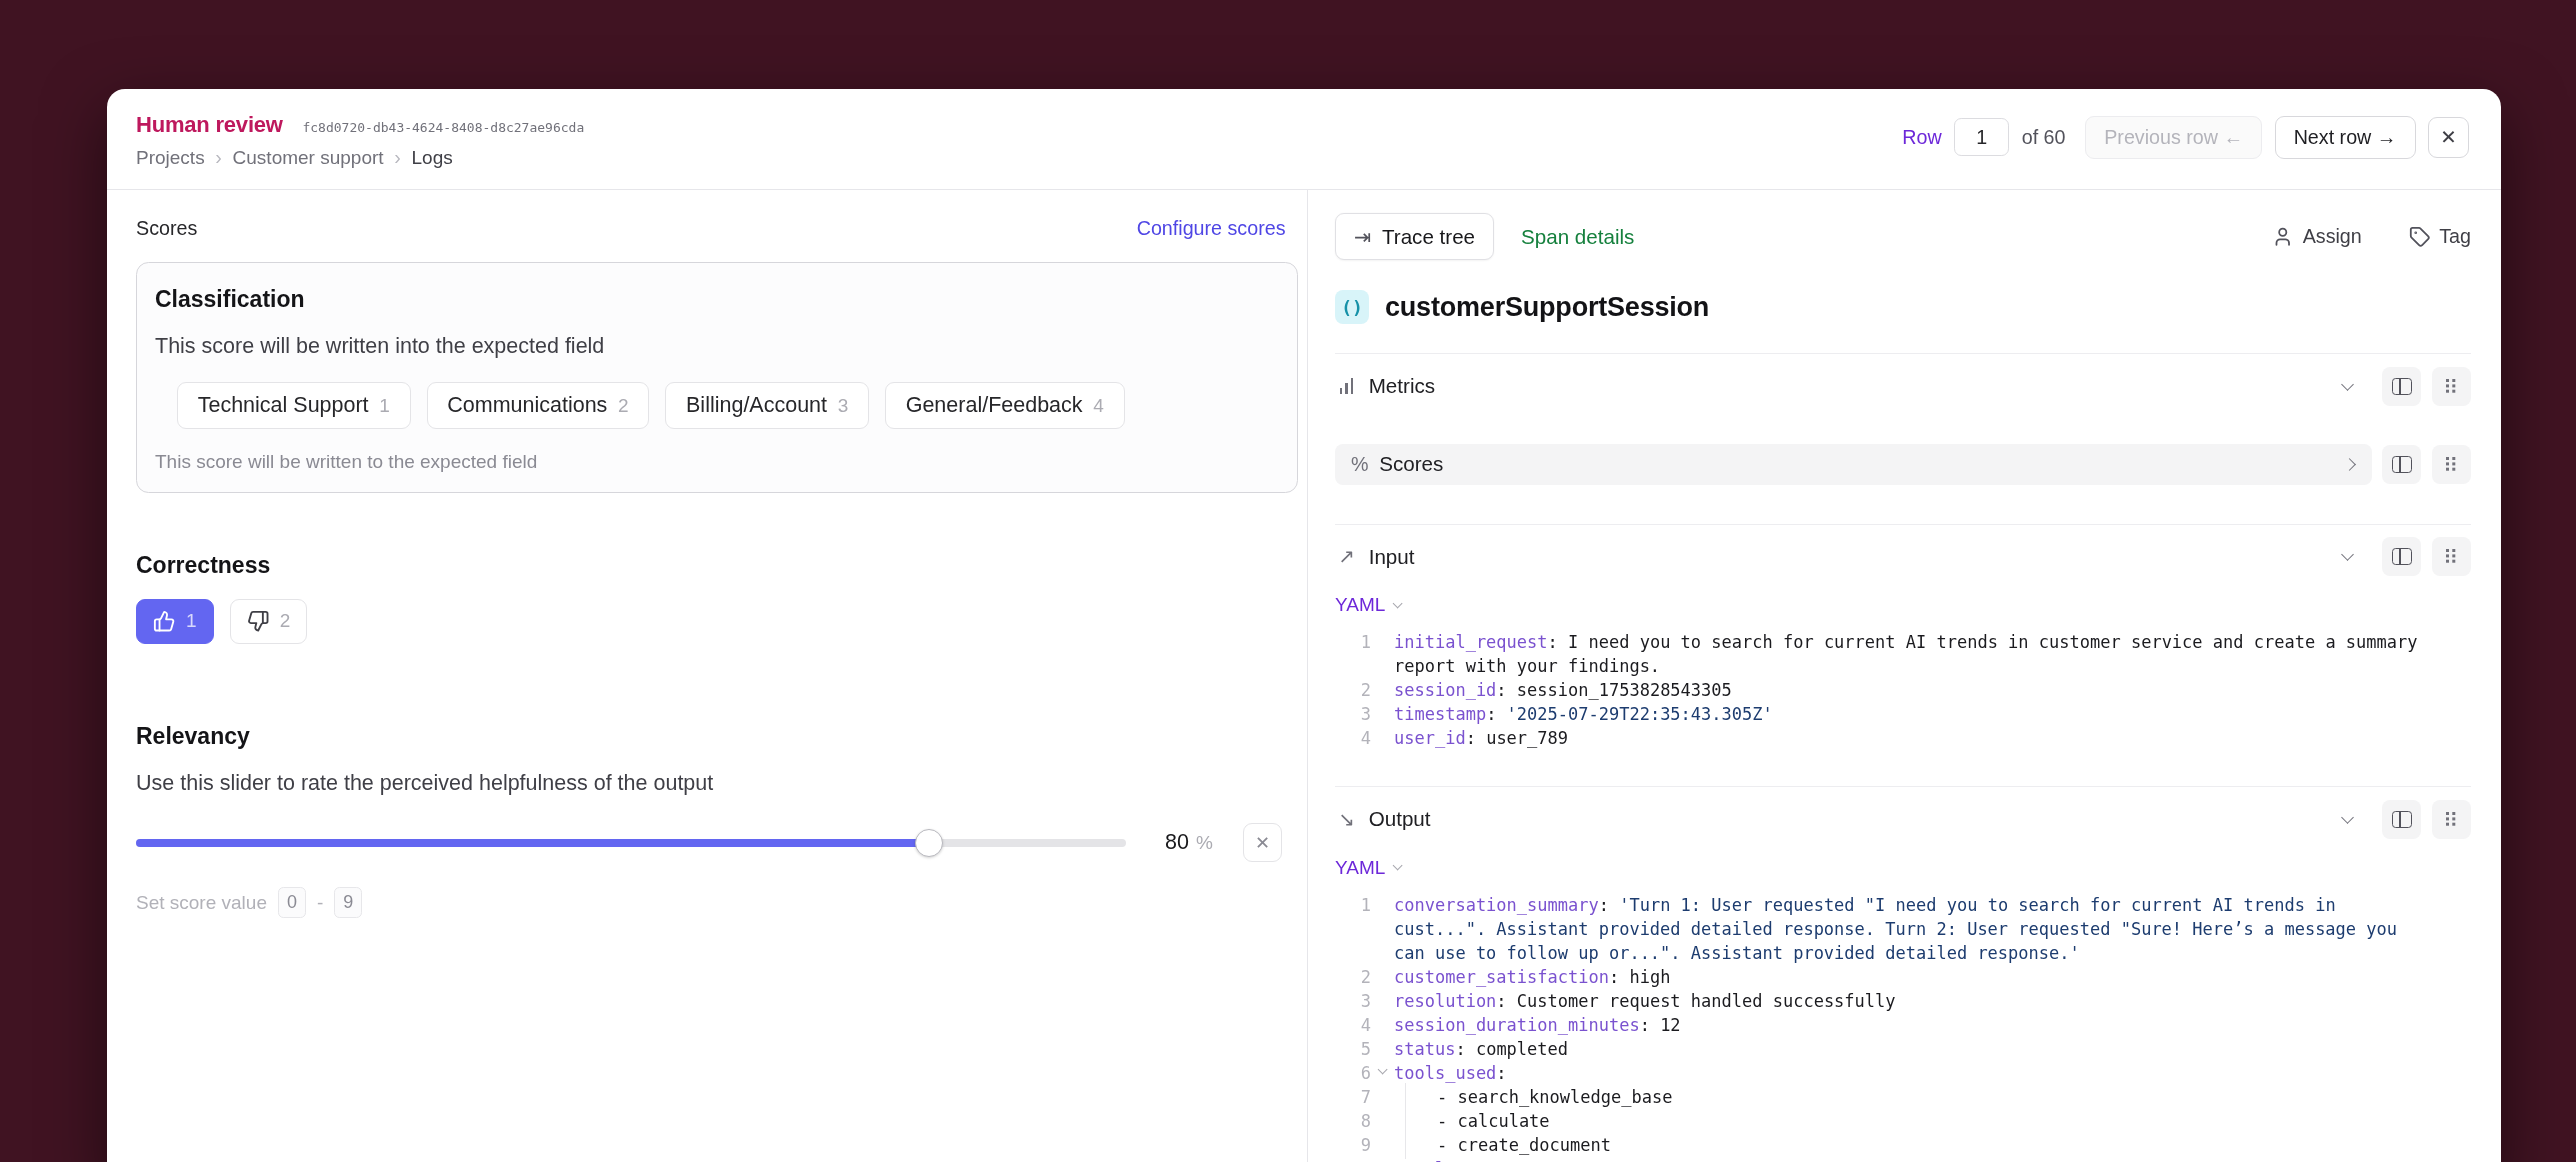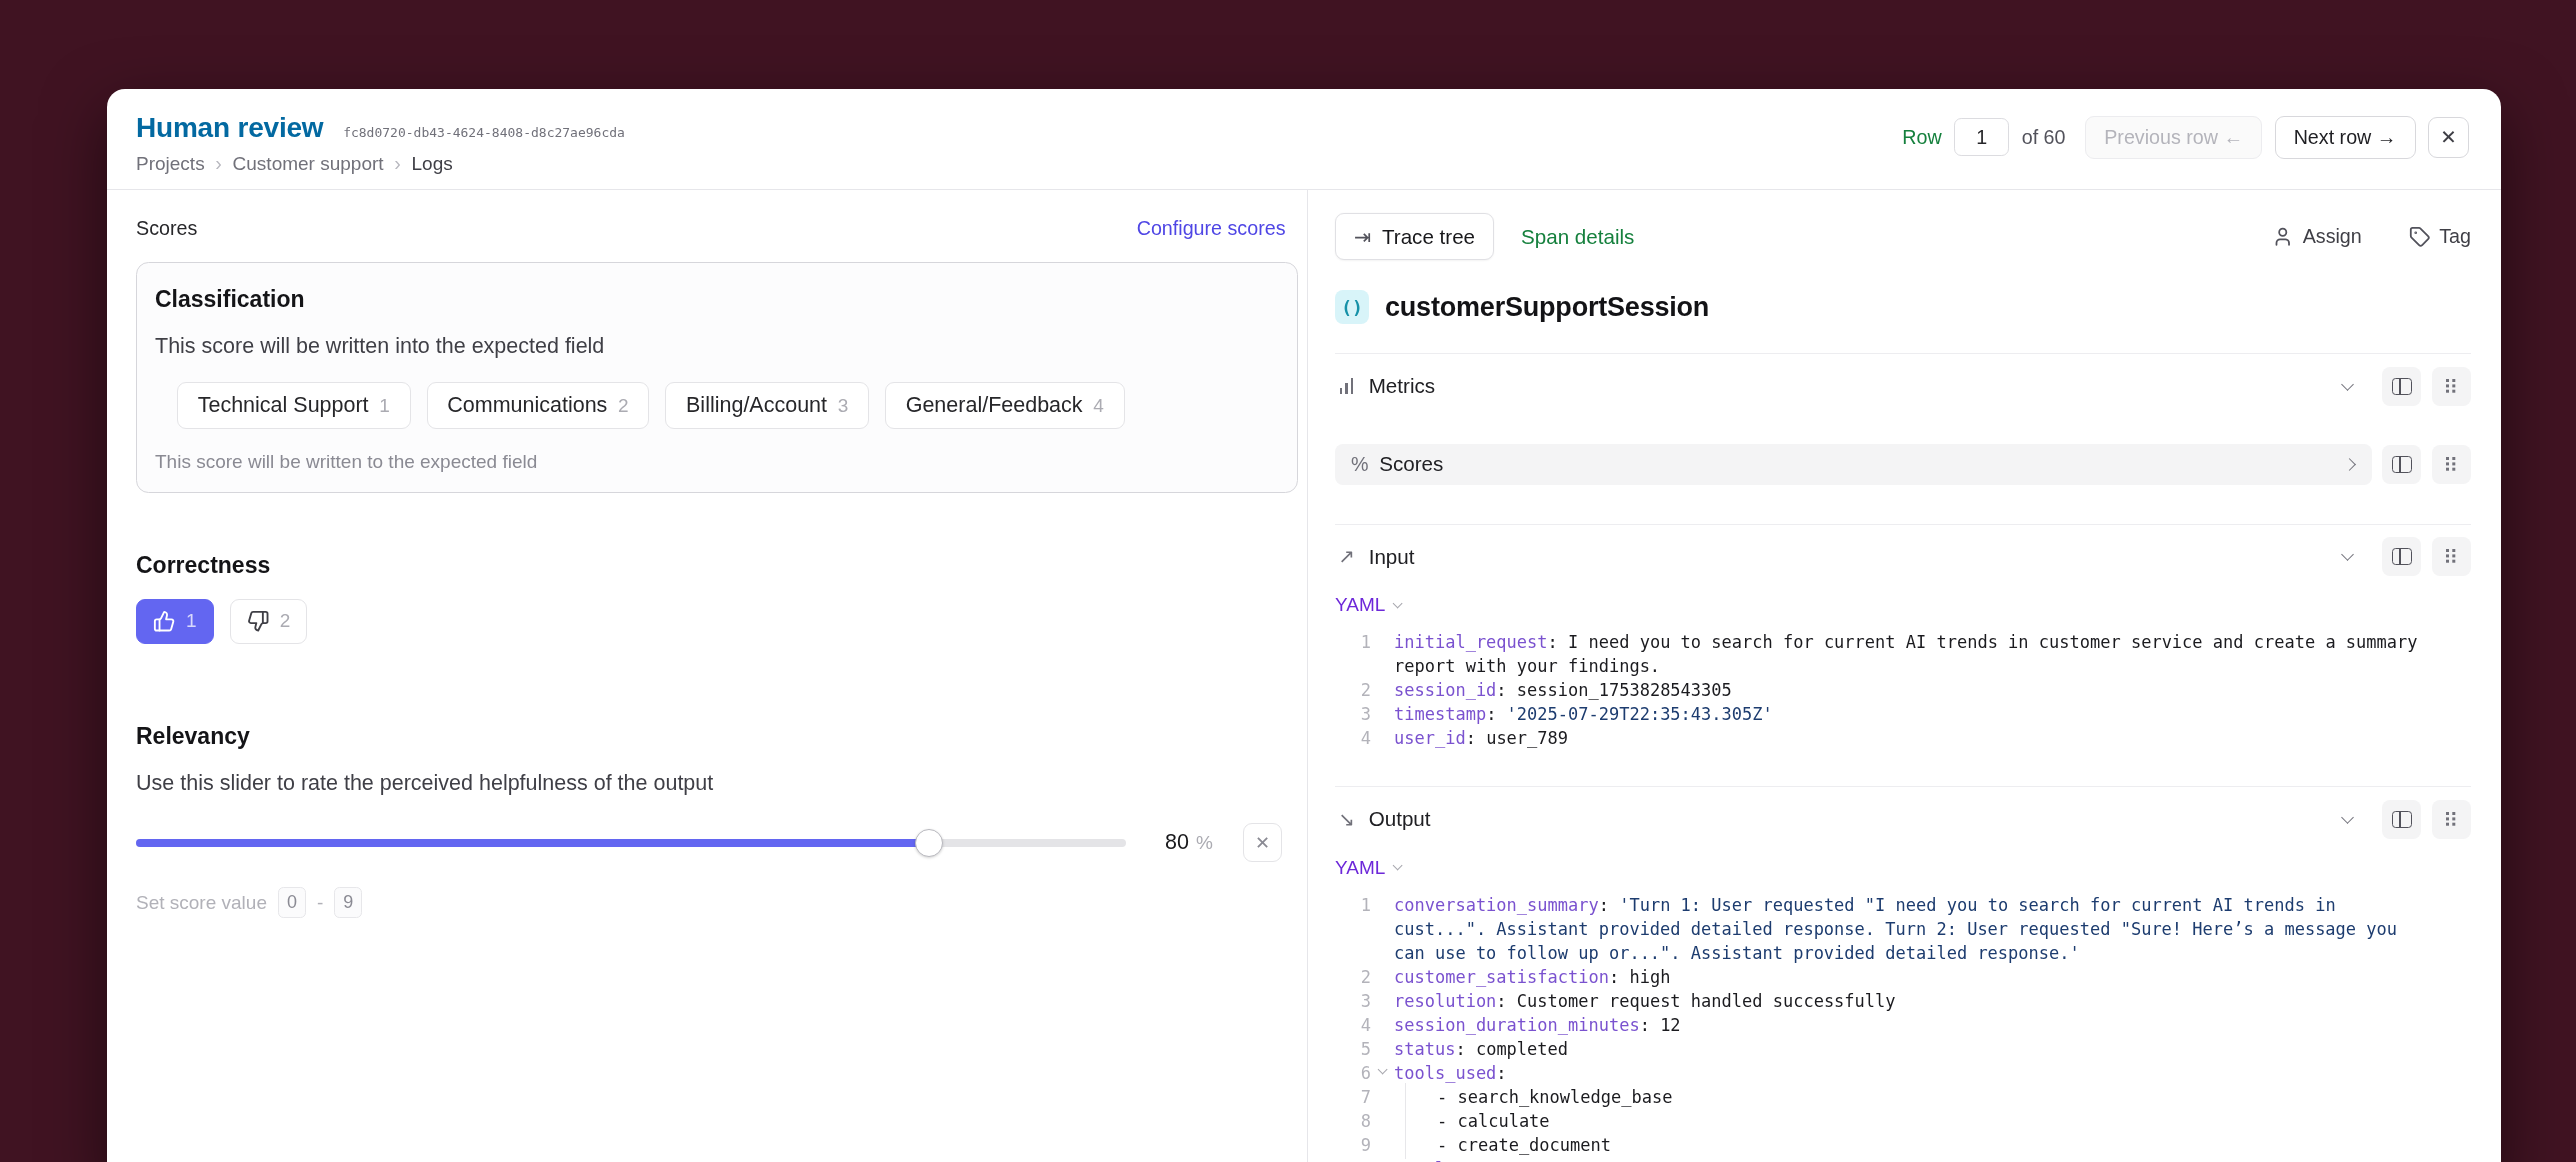--- a/index.html
+++ b/index.html
@@ -12,27 +12,27 @@
   body{background:var(--bg); font-family:"Liberation Sans","DejaVu Sans",sans-serif; color:#18181b;}
   .mono{font-family:"DejaVu Sans Mono",monospace;}
 
   .modal{position:absolute; left:107px; top:89px; width:2394px; height:1091px;
     background:#fff; border-radius:18px; box-shadow:0 21.5px 63px rgba(0,0,0,.5); overflow:hidden;}
 
   
   .hdr{display:flex; justify-content:space-between; align-items:flex-start;
     padding:23px 32px 0 29px; height:101px; border-bottom:0.9px solid var(--border);}
   .hdr-title-row{display:flex; align-items:baseline; gap:19.7px;}
-  .hdr-title{font-size:28px; font-weight:700; color:#0369a1; letter-spacing:-0.2px;}
+  .hdr-title{font-size:22px; font-weight:700; color:#be185d; letter-spacing:-0.2px;}
   .hdr-id{font-size:13px; color:#71717a;}
   .breadcrumb{margin-top:8px; display:flex; align-items:center; gap:10.7px; font-size:19px; color:#71717a;}
   .breadcrumb .sep{color:#b8b8bf; font-size:19.7px;}
   .breadcrumb .last{color:#3f3f46;}
   .hdr-right{display:flex; align-items:center; gap:12.5px; margin-top:3.6px;}
-  .row-label{font-size:19.7px; color:#15803d;}
+  .row-label{font-size:19.7px; color:#6d28d9;}
   .row-input{width:55px; height:38px; border:0.9px solid #dcdce0; border-radius:7.2px; text-align:center;
     font-size:19.7px; color:#27272a; background:#fff; outline:none; font-family:inherit;}
   .row-total{font-size:19.7px; color:#52525b; margin-right:7.2px;}
   .btn{display:inline-flex; align-items:center; justify-content:center; height:43px; padding:0 18px;
     border-radius:9px; border:0.9px solid #d8d8dc; background:#fff; font-size:19.7px; color:#1f1f23; cursor:pointer;}
   .btn.disabled{background:#fafafa; border-color:#ececef; color:#b4b4bb;}
   .icon-btn-sq{width:41px; height:41px; padding:0;}
   .x-glyph{font-size:19.7px; color:#3f3f46;}
 
   

